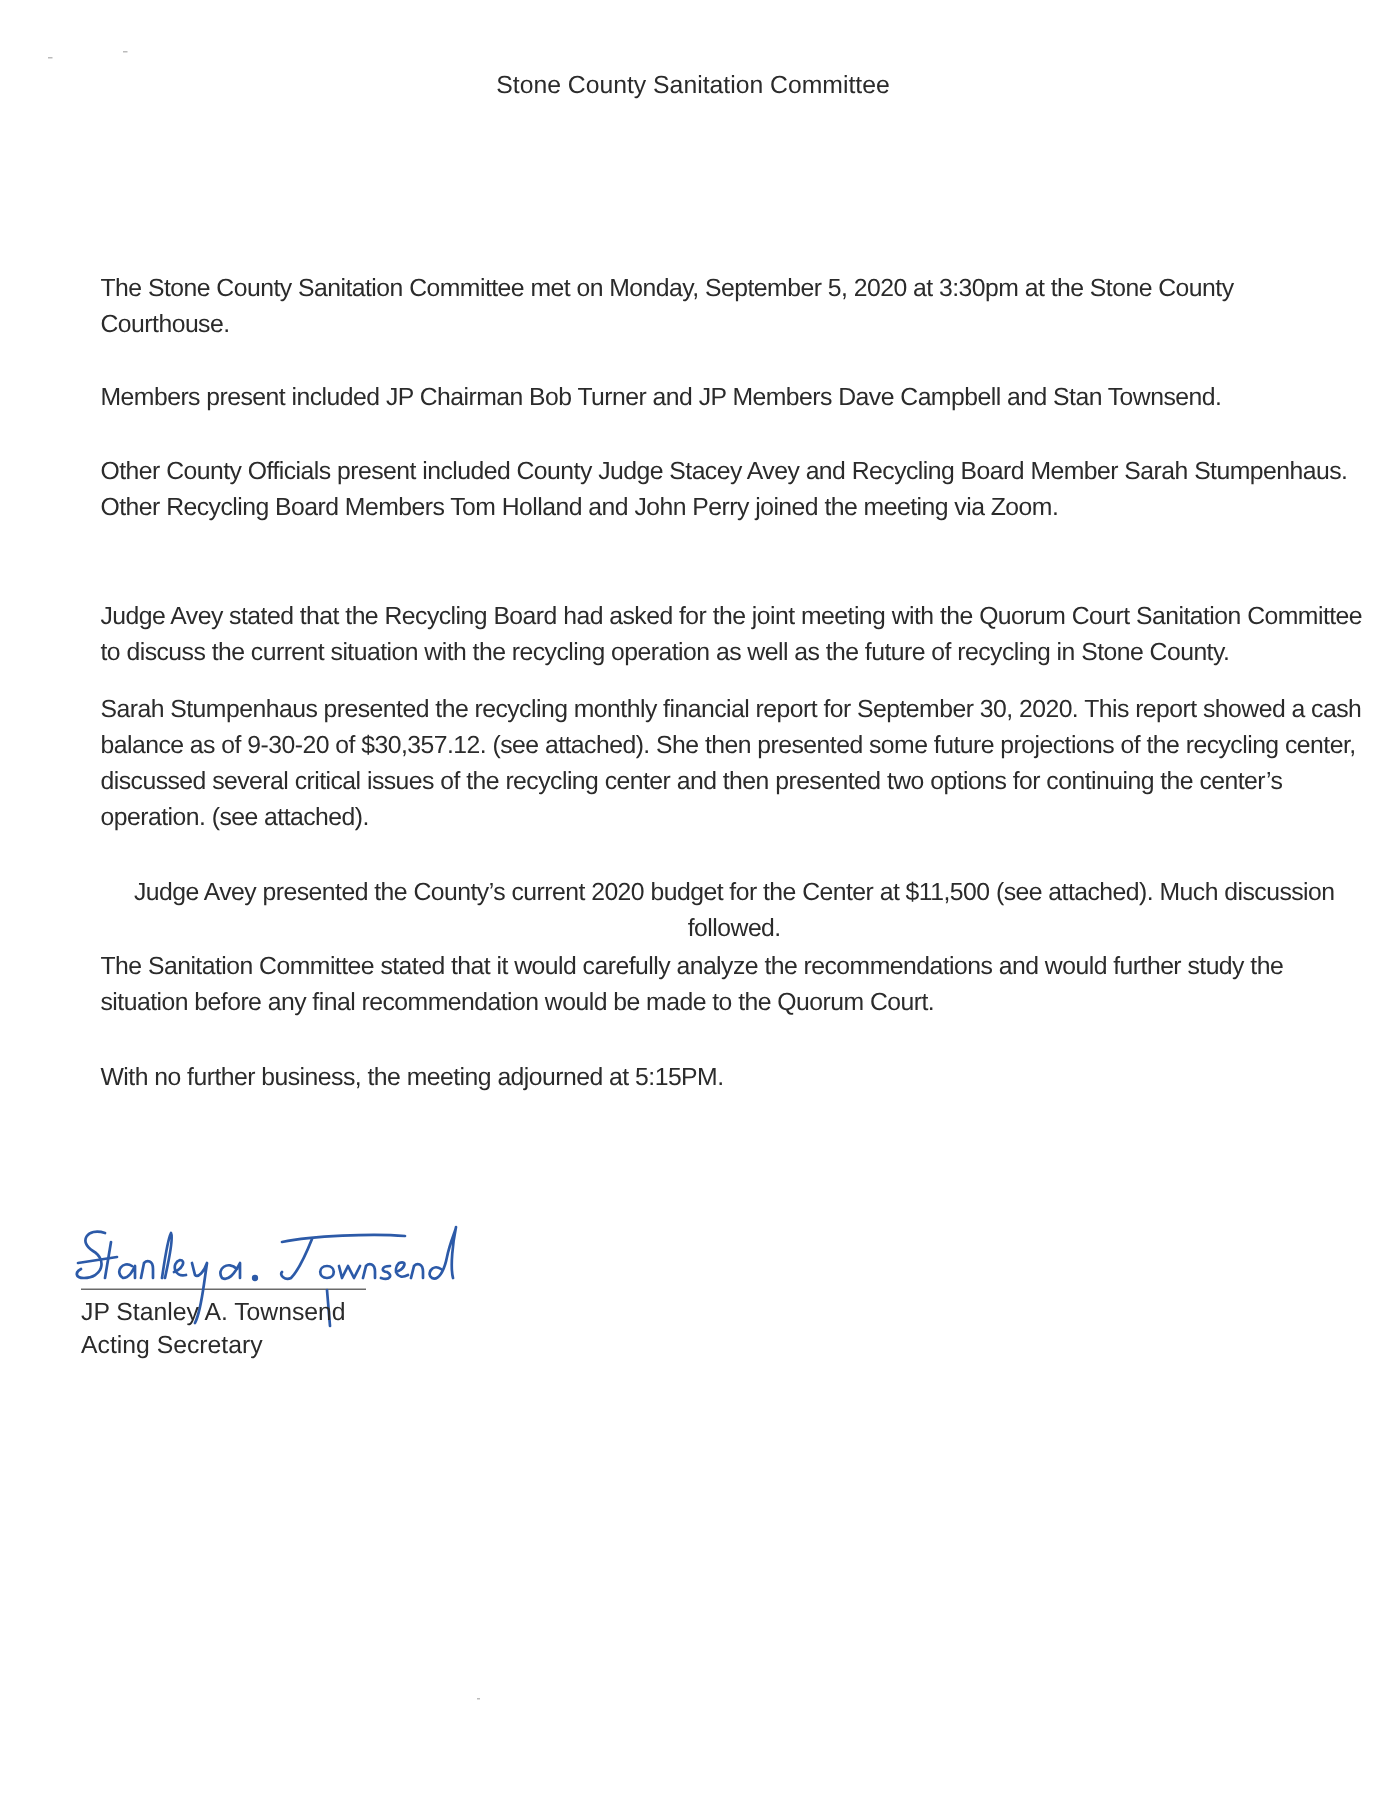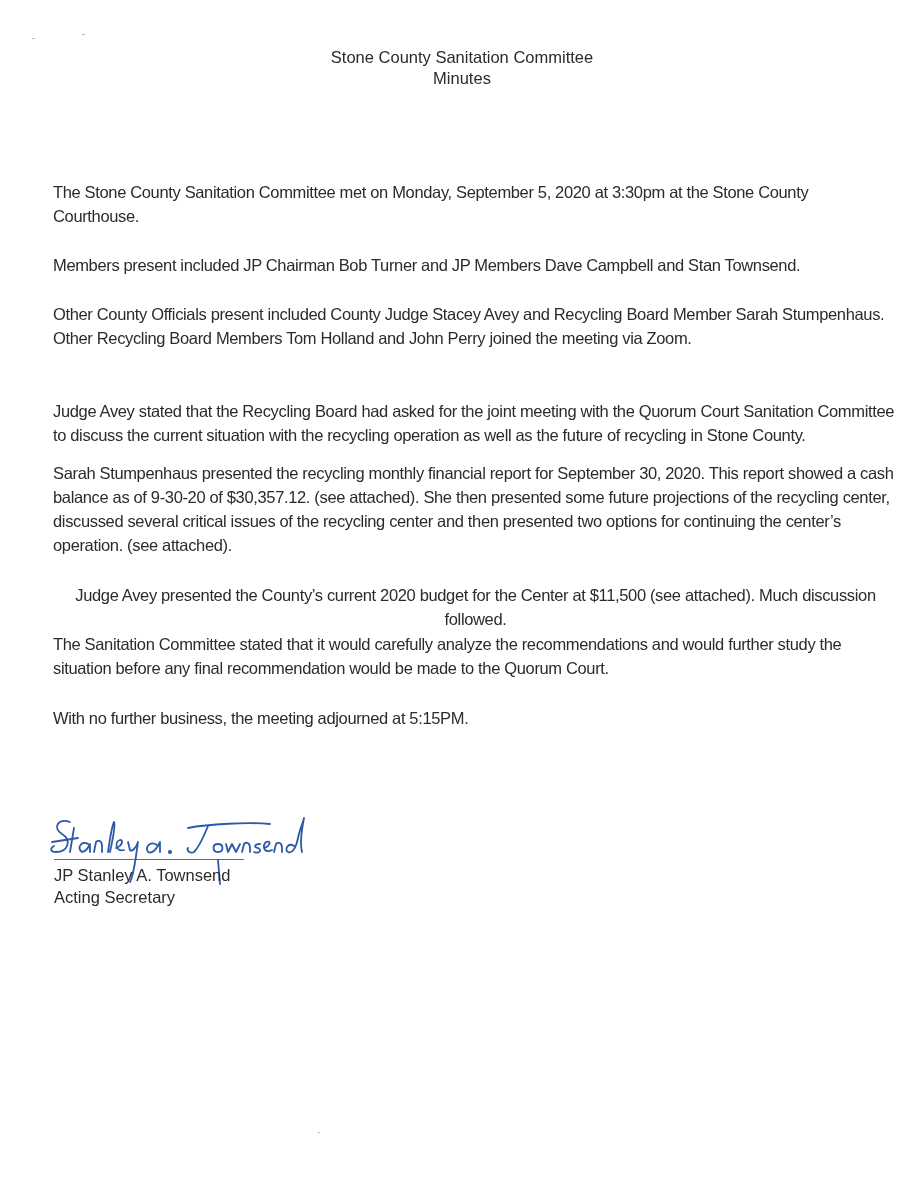--- a/index.html
+++ b/index.html
@@ -6,21 +6,21 @@
   body {
     width: 924px; height: 1200px; background: #ffffff; position: relative; overflow: hidden;
     font-family: "Liberation Sans", "DejaVu Sans", sans-serif; color: #2a2a2a;
   }
   .header {
     position: absolute; top: 47px; left: 0; width: 924px; text-align: center;
     font-size: 16.5px; line-height: 21px; color: #2b2b2b;
   }
   .header div { margin: 0; }
   .body-text {
-    position: absolute; left: 53px; width: 845px; font-size: 16.5px; line-height: 24px; color: #2b2b2b;
+    position: absolute; left: 67px; width: 845px; font-size: 16.5px; line-height: 24px; color: #2b2b2b;
     letter-spacing: -0.35px;
   }
   .p1 { top: 180px; }
   .p2 { top: 253px; }
   .p3 { top: 302px; }
   .p4 { top: 375px; margin-top: 24px; }
   .p5 { top: 461px; }
   .p6 { top: 583px; text-align: center; }
   .p7 { top: 632px; }
   .p8 { top: 706px; }
@@ -31,21 +31,20 @@
   .speck { position: absolute; width: 3px; height: 1px; background: #bbb; }
 </style>
 </head>
 <body>
 
 <div class="speck" style="left:32px;top:38px;"></div>
 <div class="speck" style="left:82px;top:34px;"></div>
 
 <div class="header">
   <div>Stone County Sanitation Committee</div>
-  <div>Minutes</div>
 </div>
 
 <div class="body-text p1">The Stone County Sanitation Committee met on Monday, September 5, 2020 at 3:30pm at the Stone County Courthouse.</div>
 <div class="body-text p2">Members present included JP Chairman Bob Turner and JP Members Dave Campbell and Stan Townsend.</div>
 <div class="body-text p3">Other County Officials present included County Judge Stacey Avey and Recycling Board Member Sarah Stumpenhaus.  Other Recycling Board Members Tom Holland and John Perry joined the meeting via Zoom.</div>
 <div class="body-text p4">Judge Avey stated that the Recycling Board had asked for the joint meeting with the Quorum Court Sanitation Committee to discuss the current situation with the recycling operation as well as the future of recycling in Stone County.</div>
 <div class="body-text p5">Sarah Stumpenhaus presented the recycling monthly financial report for September 30, 2020.  This report showed a cash balance as of 9-30-20 of $30,357.12.  (see attached).  She then presented some future projections of the recycling center, discussed several critical issues of the recycling center and then presented two options for continuing the center’s operation. (see attached).</div>
 <div class="body-text p6">Judge Avey presented the County’s current 2020 budget for the Center at $11,500 (see attached).  Much discussion followed.</div>
 <div class="body-text p7">The Sanitation Committee stated that it would carefully analyze the recommendations and would further study the situation before any final recommendation would be made to the Quorum Court.</div>
 <div class="body-text p8">With no further business, the meeting adjourned at 5:15PM.</div>

